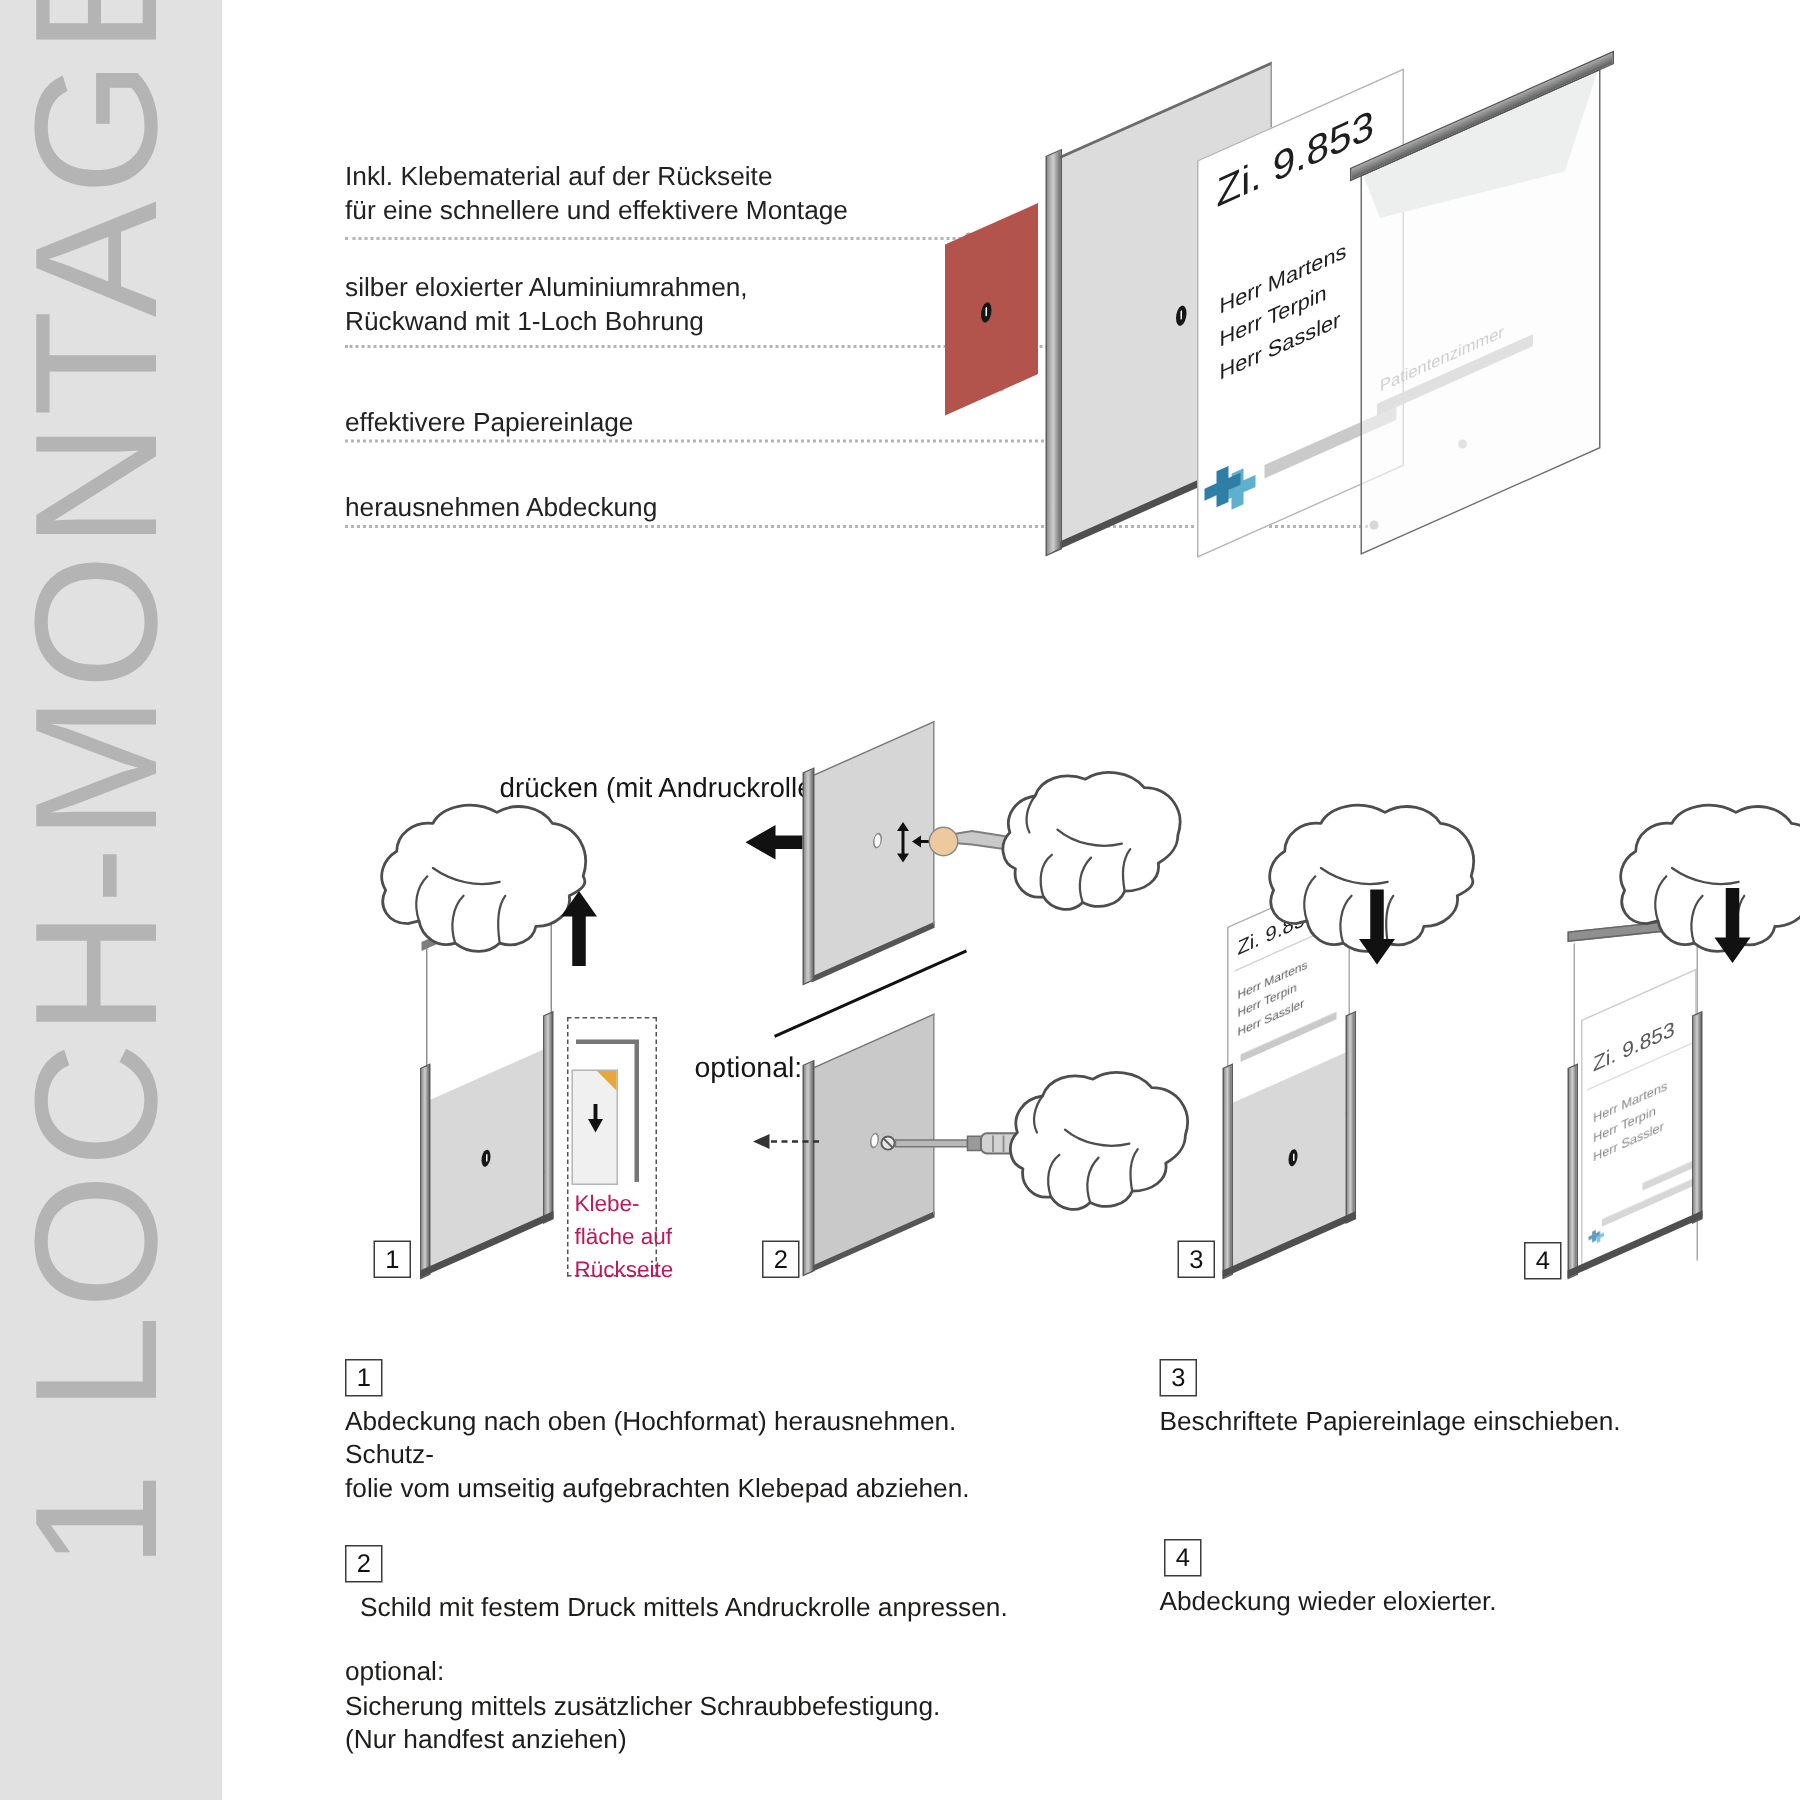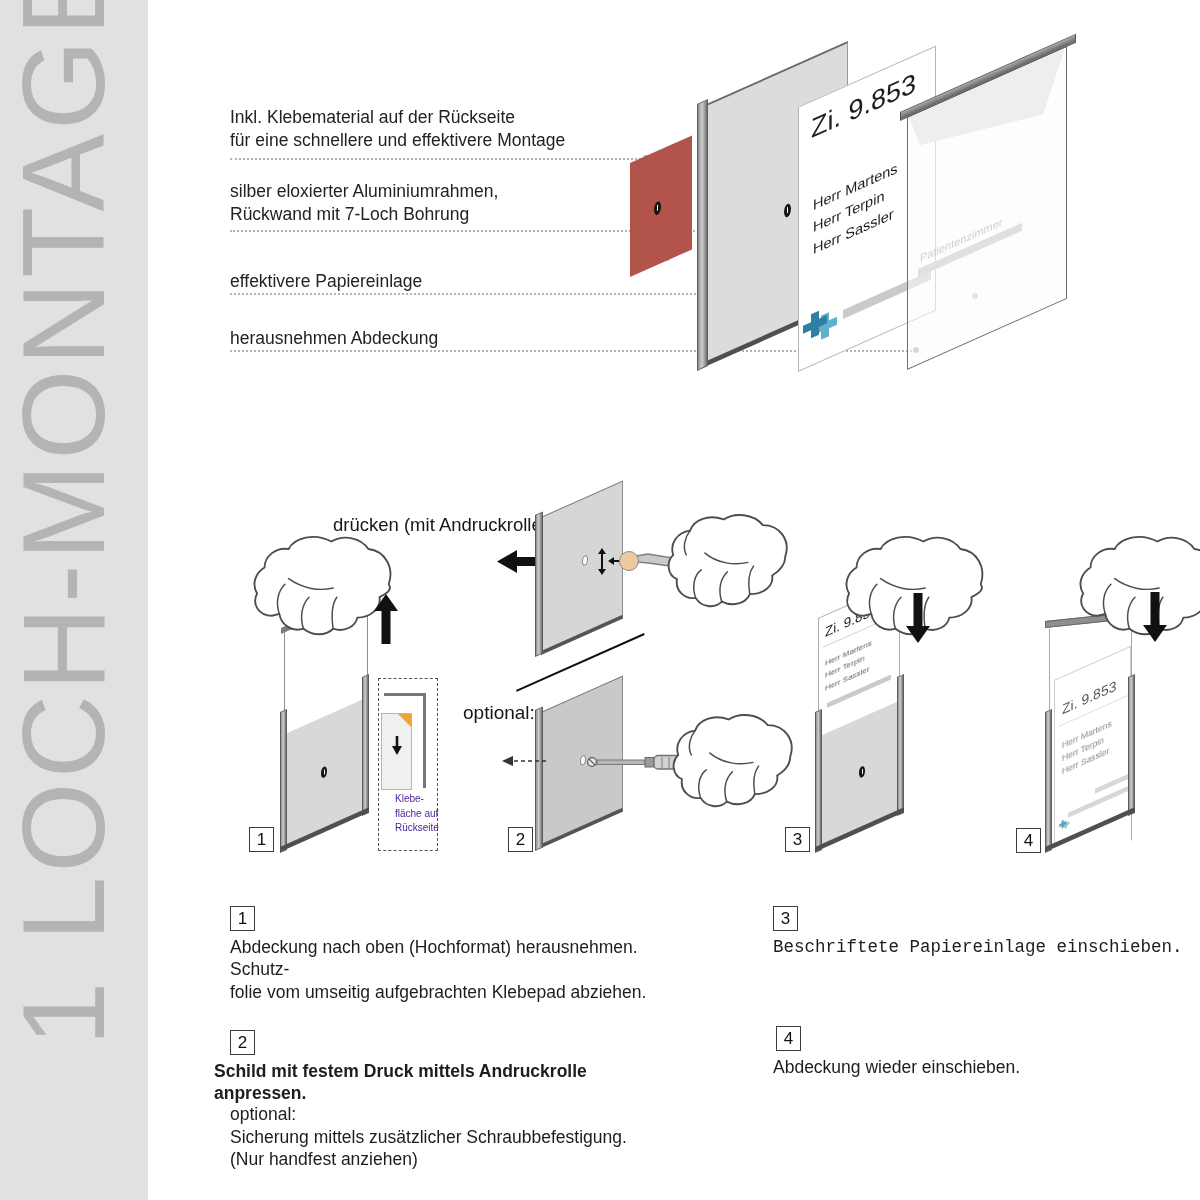--- a/index.html
+++ b/index.html
@@ -36,21 +36,21 @@
 <div class="abs" style="left:0;top:0;width:148px;height:1200px;background:#e1e1e1;"></div>
 <div class="abs" style="left:6px;top:1046px;transform-origin:0 0;transform:rotate(-90deg);
             font-size:116px;letter-spacing:4px;color:#b4b4b4;white-space:nowrap;line-height:1;">1 LOCH-MONTAGE</div>
 
 <div class="abs lbl" style="left:230px;top:106px;">Inkl. Klebematerial auf der Rückseite
 für eine schnellere und effektivere Montage</div>
 <div class="abs dotline" style="left:230px;top:158px;width:415px;"></div>
 <div class="abs dot" style="left:643px;top:155px;"></div>
 
 <div class="abs lbl" style="left:230px;top:180px;">silber eloxierter Aluminiumrahmen,
-Rückwand mit 7-Loch Bohrung</div>
+Rückwand mit 1-Loch Bohrung</div>
 <div class="abs dotline" style="left:230px;top:230px;width:496px;"></div>
 <div class="abs dot" style="left:723px;top:227px;"></div>
 
 <div class="abs lbl" style="left:230px;top:270px;">effektivere Papiereinlage</div>
 <div class="abs dotline" style="left:230px;top:293px;width:618px;"></div>
 <div class="abs dot" style="left:845px;top:290px;"></div>
 
 <div class="abs lbl" style="left:230px;top:327px;">herausnehmen Abdeckung</div>
 <div class="abs dotline" style="left:230px;top:350px;width:686px;"></div>
 <div class="abs dot" style="left:913px;top:347px;"></div>
@@ -137,21 +137,21 @@
 <div class="abs" style="left:378px;top:678px;width:60px;height:173px;border:1.6px dashed #555;background:#fff;box-sizing:border-box;">
   <div class="abs" style="left:5px;top:14px;width:42px;height:3px;background:#777;"></div>
   <div class="abs" style="left:44px;top:16px;width:3px;height:93px;background:#777;"></div>
   <div class="abs" style="left:2px;top:34px;width:31px;height:77px;background:#f0f0f0;border:1px solid #b5b5b5;box-sizing:border-box;">
     <div class="abs" style="right:0;top:0;width:0;height:0;border-top:13px solid #e9a63a;border-left:13px solid transparent;"></div>
     <svg class="abs" style="left:10px;top:22px;" width="10" height="19" viewBox="0 0 10 19">
       <line x1="5" y1="0" x2="5" y2="11" stroke="#111" stroke-width="2.6"></line>
       <path d="M0,10 L5,19 L10,10 Z" fill="#111"></path>
     </svg>
   </div>
-  <div class="abs" style="left:16px;top:113px;font-size:10px;line-height:1.45;white-space:pre-line;color:#4c1d95;">Klebe-
+  <div class="abs" style="left:4px;top:113px;font-size:15px;line-height:1.45;white-space:pre-line;color:#be185d;">Klebe-
 fläche auf
 Rückseite</div>
 </div>
 
 <div class="abs" style="left:333px;top:514px;font-size:18.5px;color:#161616;">drücken (mit Andruckrolle)</div>
 <svg class="abs" style="left:497px;top:550px;" width="38" height="23" viewBox="0 0 38 23">
   <path d="M0,11.5 L20,0 V7 H38 V16 H20 V23 Z" fill="#111"></path>
 </svg>
 
 <div class="abs skew" style="left:541px;top:517px;width:82px;height:138px;background:#d6d6d6;
@@ -270,27 +270,27 @@
 
 <div class="abs numbox" style="left:230px;top:906px;">
     <span>1</span>
   </div>
 <div class="abs instr" style="left:230px;top:936px;width:470px;">Abdeckung nach oben (Hochformat) herausnehmen. Schutz-
 folie vom umseitig aufgebrachten Klebepad abziehen.</div>
 
 <div class="abs numbox" style="left:230px;top:1030px;">
     <span>2</span>
   </div>
-<div class="abs instr" style="left:214px;top:1060px;width:470px;font-weight:bold;">Schild mit festem Druck mittels Andruckrolle anpressen.</div>
+<div class="abs instr" style="left:240px;top:1060px;width:470px;">Schild mit festem Druck mittels Andruckrolle anpressen.</div>
 
 <div class="abs instr" style="left:230px;top:1103px;">optional:</div>
 <div class="abs instr" style="left:230px;top:1126px;width:470px;">Sicherung mittels zusätzlicher Schraubbefestigung.
 (Nur handfest anziehen)</div>
 
 <div class="abs numbox" style="left:773px;top:906px;">
     <span>3</span>
   </div>
-<div class="abs instr" style="left:773px;top:936px;width:420px;font-family:Liberation Mono, monospace;">Beschriftete Papiereinlage einschieben.</div>
+<div class="abs instr" style="left:773px;top:936px;width:420px;">Beschriftete Papiereinlage einschieben.</div>
 
 <div class="abs numbox" style="left:776px;top:1026px;">
     <span>4</span>
   </div>
-<div class="abs instr" style="left:773px;top:1056px;width:420px;">Abdeckung wieder einschieben.</div>
+<div class="abs instr" style="left:773px;top:1056px;width:420px;">Abdeckung wieder eloxierter.</div>
 
 </body></html>

